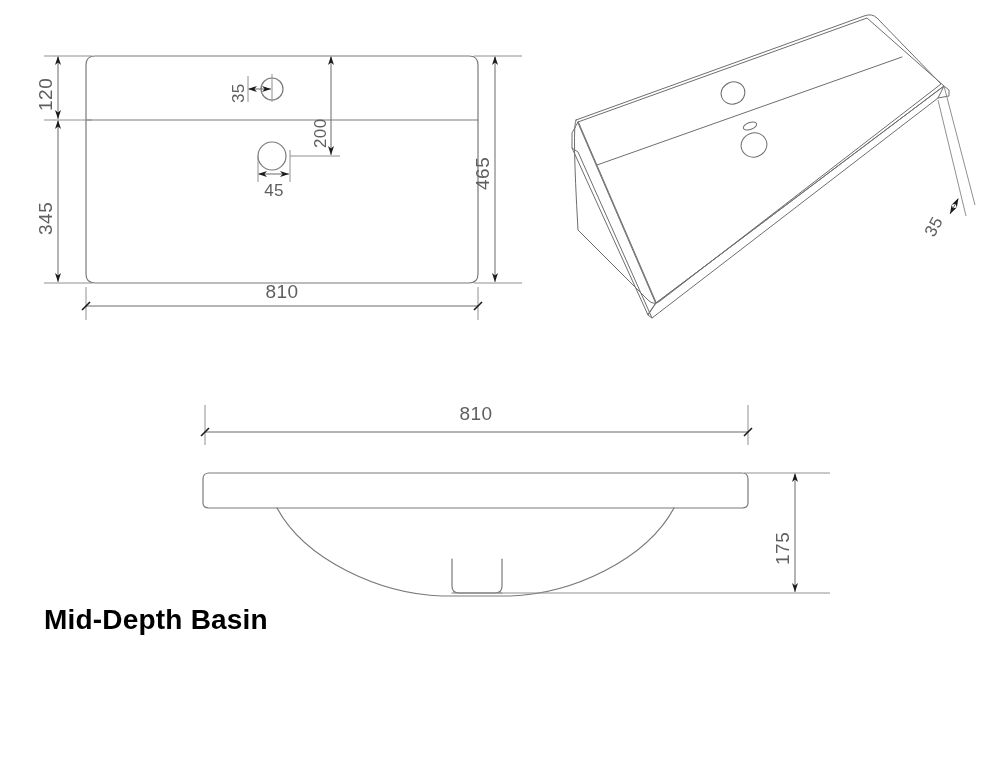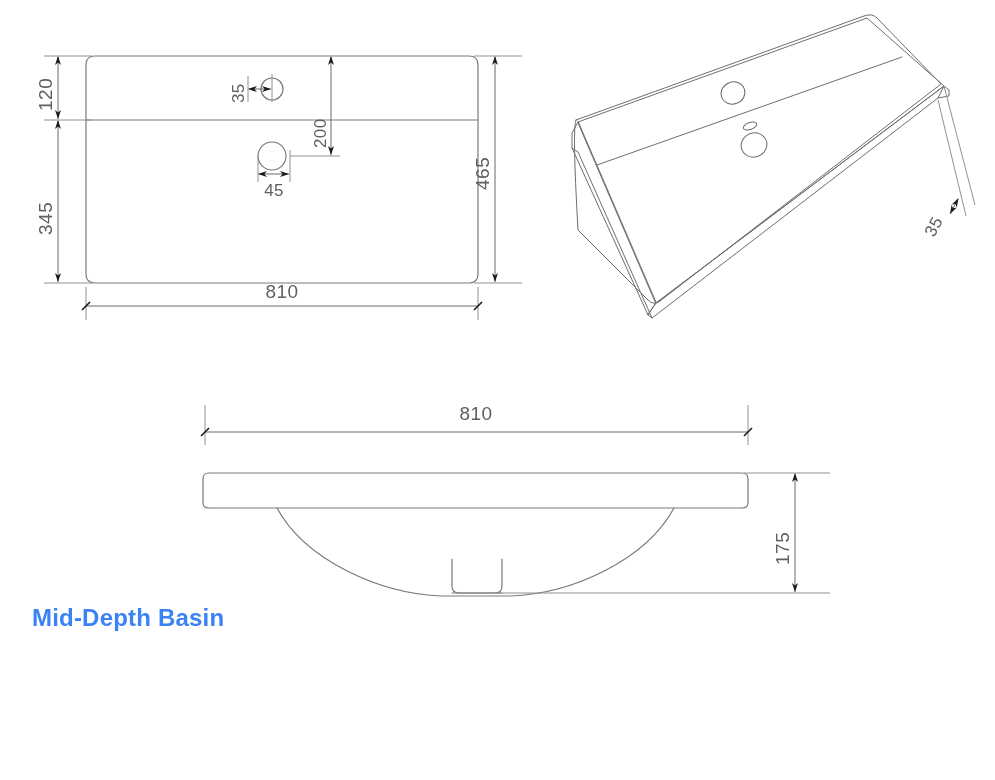--- a/index.html
+++ b/index.html
@@ -64,26 +64,26 @@
     letter-spacing: 0.5px;
   }
   .dimtext-sm {
     font-family: "Liberation Sans", sans-serif;
     font-size: 17px;
     fill: #5f5f5f;
     letter-spacing: 0.4px;
   }
   #title-label {
     position: absolute;
-    left: 32px;
+    left: 44px;
     top: 604px;
     font-family: "Liberation Sans", sans-serif;
-    font-size: 24px;
+    font-size: 28px;
     font-weight: bold;
-    color: #3b82f6;
+    color: #000000;
     letter-spacing: 0.2px;
     white-space: nowrap;
   }
 </style>
 </head>
 <body>
 
 <div id="drawing-sheet">
 
   <svg id="cad-svg" viewBox="0 0 995 780">

